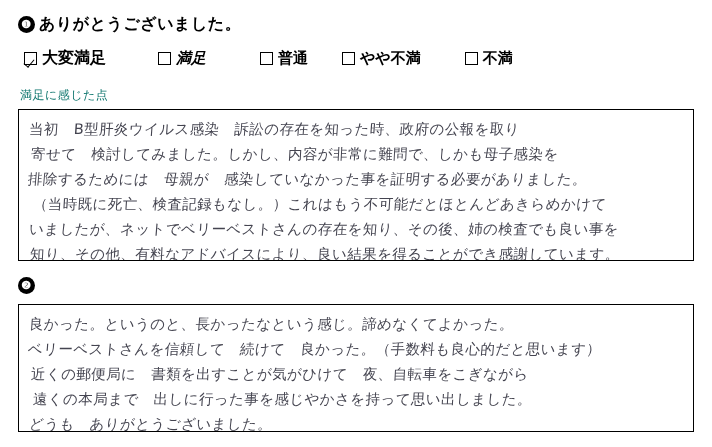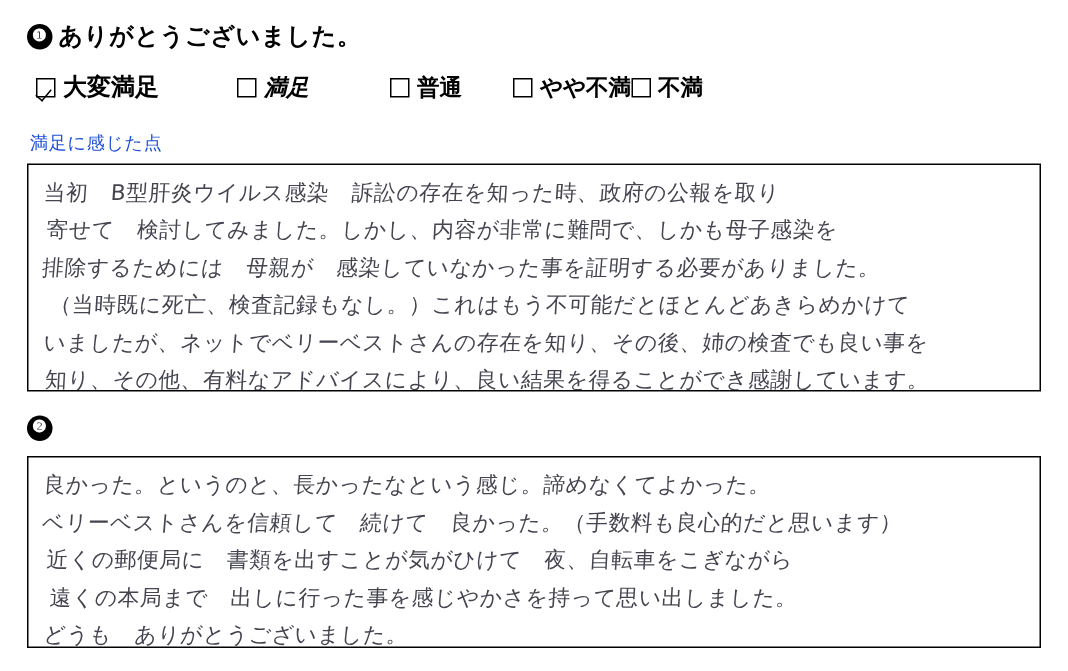--- a/index.html
+++ b/index.html
@@ -81,21 +81,21 @@
     border-bottom: 1.8px solid #000;
     transform: rotate(40deg);
   }
   .choice.checked .label {
     font-size: 16px;
   }
 
   
   .caption {
     font-size: 12px;
-    color: #1d4ed8;
+    color: #0f766e;
     margin: 18px 0 5px 2px;
     letter-spacing: 0.5px;
   }
 
   
   .answer-box {
     border: 1px solid #000;
     box-sizing: border-box;
     background: #fff;
     position: relative;
@@ -141,21 +141,21 @@
       <span class="label">大変満足</span>
     </div>
     <div class="choice" style="margin-right:54px;font-style:italic;">
       <span class="box"></span>
       <span class="label">満足</span>
     </div>
     <div class="choice" style="margin-right:34px;">
       <span class="box"></span>
       <span class="label">普通</span>
     </div>
-    <div class="choice" style="">
+    <div class="choice" style="margin-right:44px;">
       <span class="box"></span>
       <span class="label">やや不満</span>
     </div>
     <div class="choice">
       <span class="box"></span>
       <span class="label">不満</span>
     </div>
   </div>
 
   <div class="caption">満足に感じた点</div>

